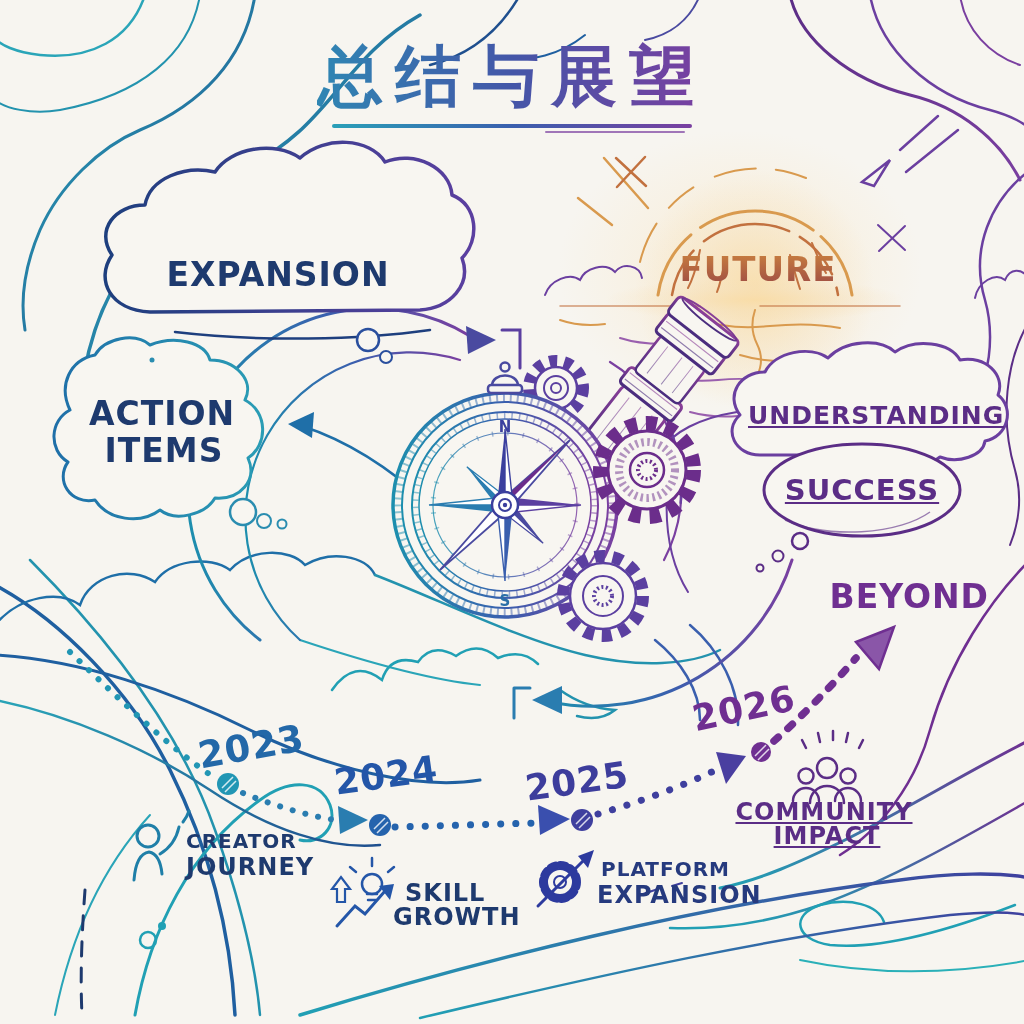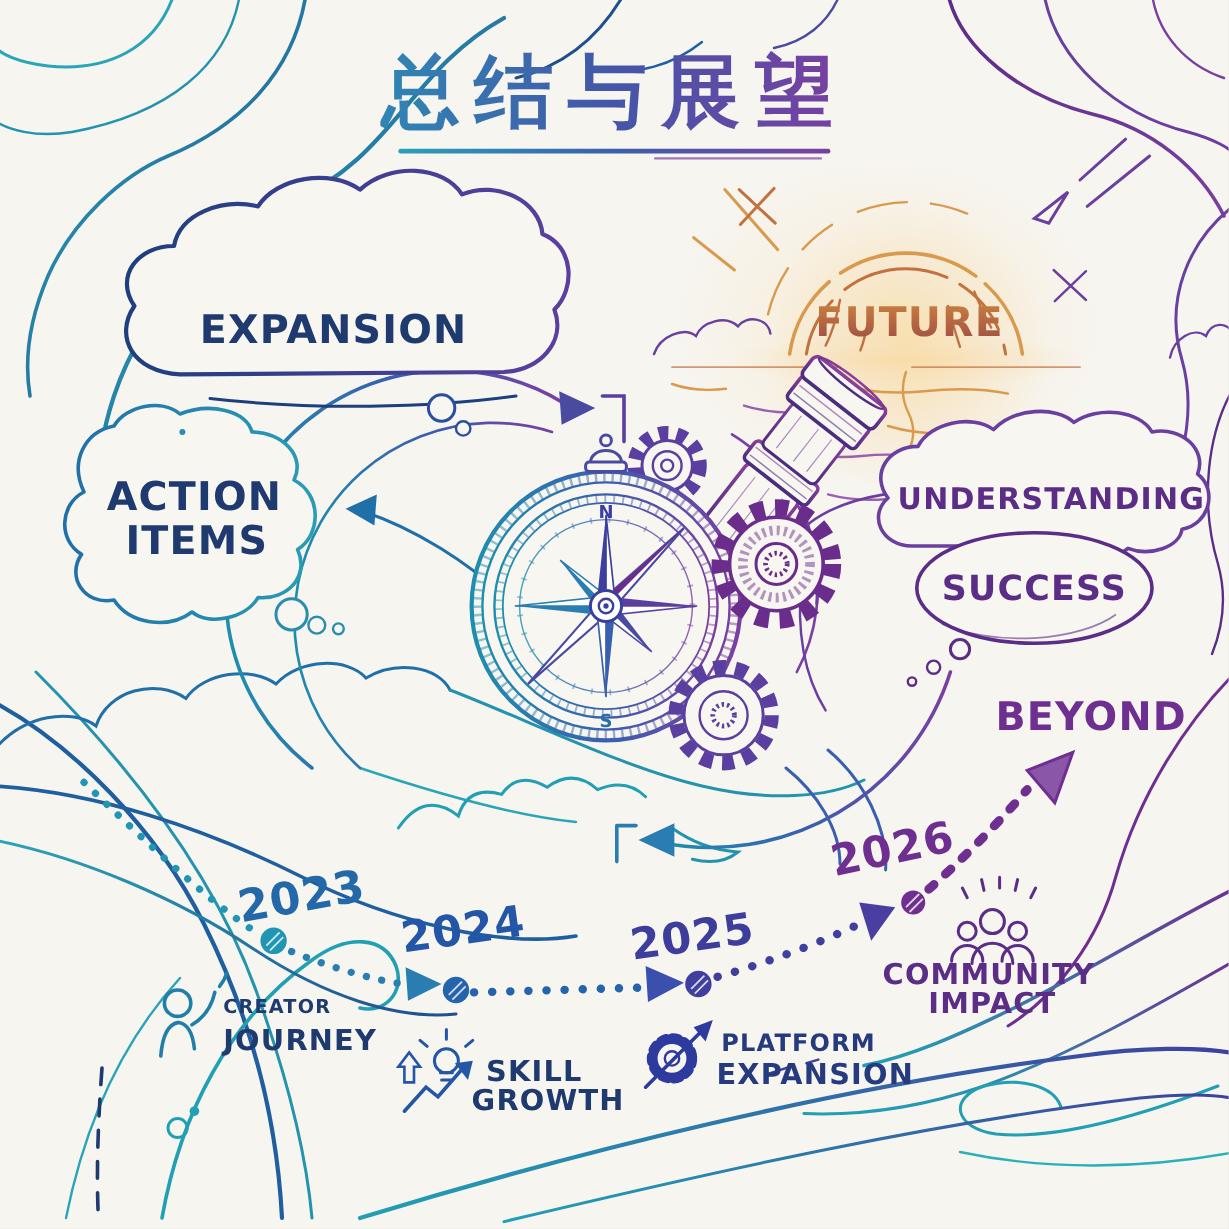--- a/index.html
+++ b/index.html
@@ -19,21 +19,21 @@
   .title{
     top:42px;left:50%;transform:translateX(-50%);
     font-size:66px;letter-spacing:12px;font-weight:bold;
     background:linear-gradient(90deg,#2f86b3,#4456a8,#7a3fa0);
     -webkit-background-clip:text;background-clip:text;color:transparent;
   }
   .underline{position:absolute;border-radius:3px;}
   .u1{top:124px;left:332px;width:360px;height:4px;background:linear-gradient(90deg,#2aa0b8,#3a5fae,#7a3fa0);}
   .u2{top:131px;left:545px;width:140px;height:2px;background:#7a3fa0;opacity:.7;}
   .navy{color:#1e3a6e;}
-  .purple{color:#5b2d86;}
+  .purple{color:#5b2d86;text-decoration:underline;}
   .future{
     background:linear-gradient(180deg,#c97f3f,#9c4a44);
     -webkit-background-clip:text;background-clip:text;color:transparent;
   }
 </style>
 </head>
 <body>
 
 <div class="canvas">
 
@@ -394,21 +394,21 @@
 <div class="t purple" style="top:403px;left:748px;width:240px;font-size:25px;">UNDERSTANDING</div>
 <div class="t purple" style="top:475px;left:762px;width:200px;font-size:29px;">SUCCESS</div>
 
 <div class="t" style="top:580px;left:789px;width:200px;font-size:33px;color:#6f2f91;text-align:right;">BEYOND</div>
 
 <div class="t" style="top:729px;left:198px;width:100px;font-size:37px;color:#2368a8;transform:rotate(-10deg);">2023</div>
 <div class="t" style="top:757px;left:334px;width:100px;font-size:36px;color:#2456a8;transform:rotate(-8deg);">2024</div>
 <div class="t" style="top:763px;left:525px;width:100px;font-size:36px;color:#3d3d9c;transform:rotate(-8deg);">2025</div>
 <div class="t" style="top:690px;left:692px;width:100px;font-size:36px;color:#6f2f91;transform:rotate(-12deg);">2026</div>
 
-<div class="t navy" style="top:831px;left:186px;font-size:16px;text-align:center;">CREATOR</div>
+<div class="t navy" style="top:831px;left:186px;font-size:20px;text-align:center;">CREATOR</div>
 <div class="t navy" style="top:855px;left:186px;font-size:24px;text-align:left;">JOURNEY</div>
 
 <div class="t navy" style="top:881px;left:405px;font-size:24px;text-align:left;">SKILL</div>
 <div class="t navy" style="top:905px;left:393px;font-size:24px;text-align:left;">GROWTH</div>
 
 <div class="t" style="top:859px;left:601px;font-size:20px;color:#263a7e;text-align:right;">PLATFORM</div>
 <div class="t" style="top:883px;left:597px;font-size:24px;color:#263a7e;text-align:left;">EXPANSION</div>
 
 <div class="t purple" style="top:800px;left:734px;width:180px;font-size:24px;">COMMUNITY</div>
 <div class="t purple" style="top:824px;left:737px;width:180px;font-size:24px;">IMPACT</div>

